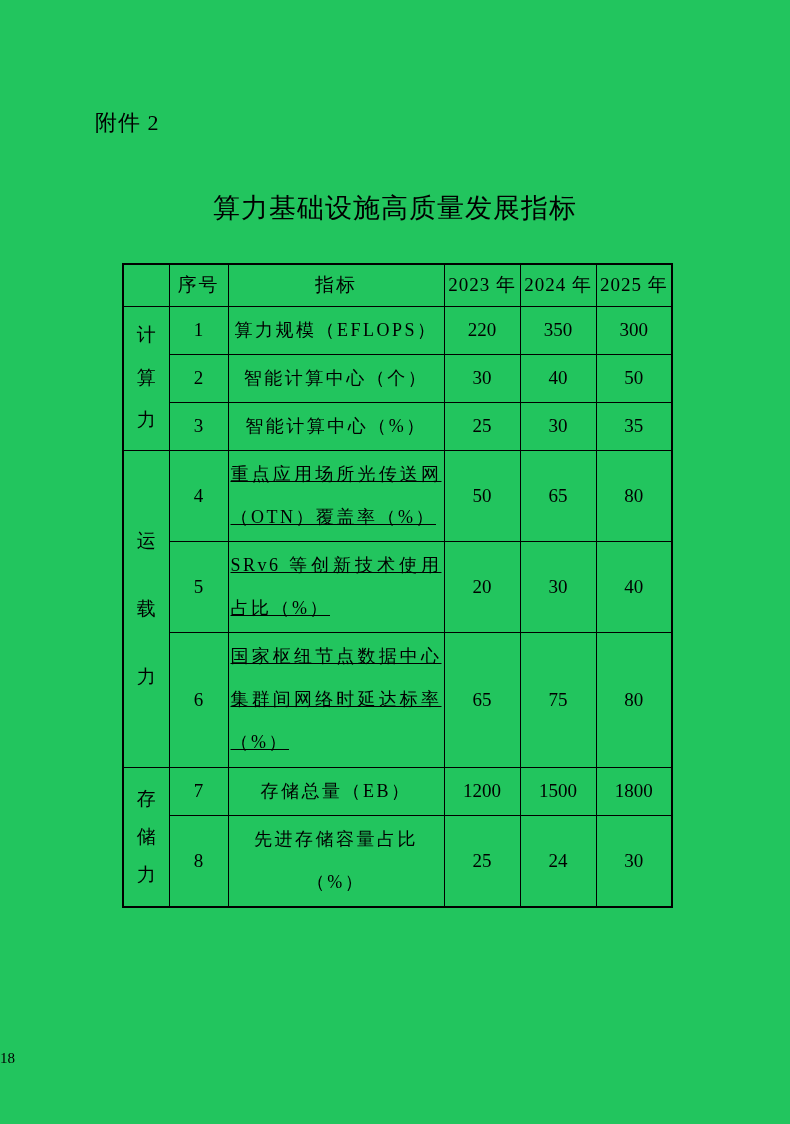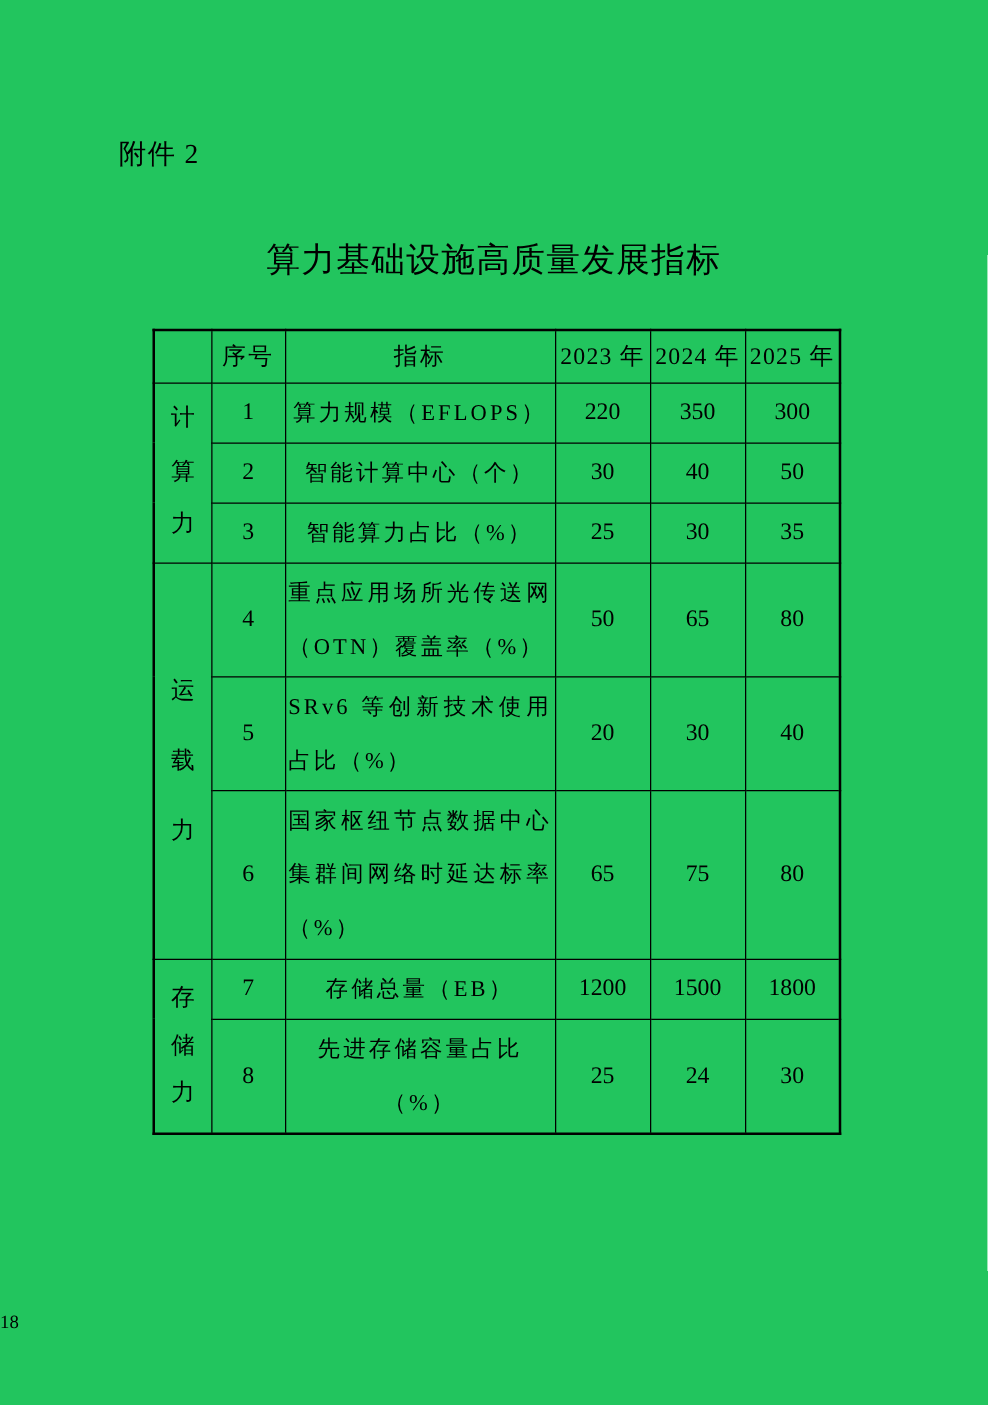--- a/index.html
+++ b/index.html
@@ -79,35 +79,36 @@
   td.ind-cell {
     font-size: 18px;
     text-align: center;
     padding: 2px 5px 2px 8px;
     letter-spacing: 2.5px;
     line-height: 43px;
   }
   td.ind-cell.multi {
     text-align: justify;
     text-justify: inter-character;
+    text-decoration: underline;
   }
   td.cat-cell {
     text-align: center;
   }
   .vert {
     display: inline-block;
     width: 1.15em;
     word-break: break-all;
     text-align: center;
     font-size: 19px;
     letter-spacing: 0;
     vertical-align: middle;
   }
   .cat-compute  .vert { line-height: 42.5px; }
-  .cat-network  .vert { line-height: 56px; }
+  .cat-network  .vert { line-height: 68px; }
   .cat-storage  .vert { line-height: 38px; }
 
   .page-number {
     position: absolute;
     left: 0;
     top: 1050px;
     width: 100%;
     font-size: 15px;
   }
 </style>
@@ -153,21 +154,21 @@
       <tr class="h-s">
         <td class="idx-cell">2</td>
         <td class="ind-cell">智能计算中心（个）</td>
         <td class="val-cell">30</td>
         <td class="val-cell">40</td>
         <td class="val-cell">50</td>
       </tr>
 
       <tr class="h-s">
         <td class="idx-cell">3</td>
-        <td class="ind-cell">智能算力占比（%）</td>
+        <td class="ind-cell">智能计算中心（%）</td>
         <td class="val-cell">25</td>
         <td class="val-cell">30</td>
         <td class="val-cell">35</td>
       </tr>
 
       <tr class="h-m">
         <td class="cat-cell cat-network" rowspan="3">
           <span class="vert">运载力</span>
         </td>
         <td class="idx-cell">4</td>

